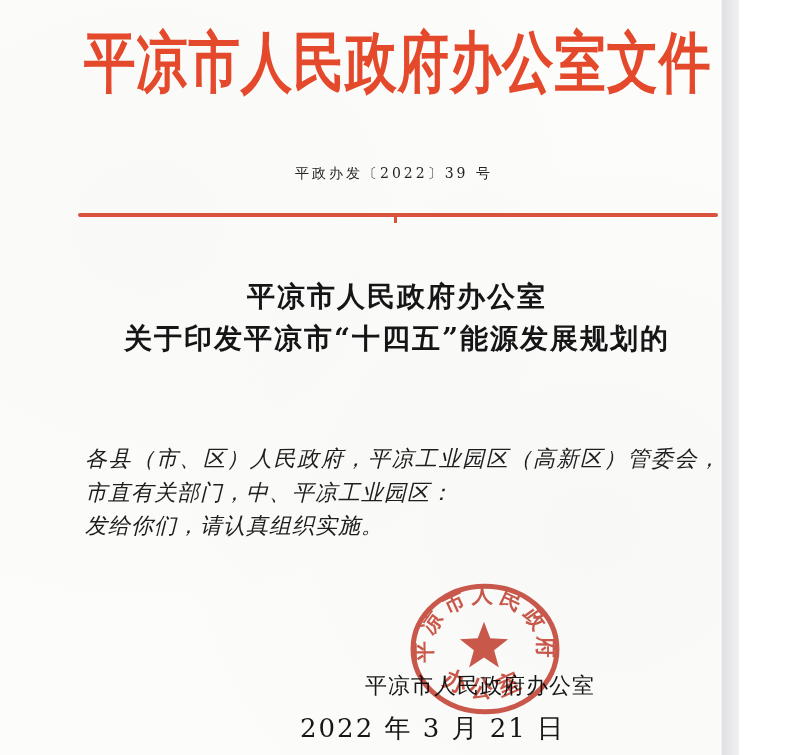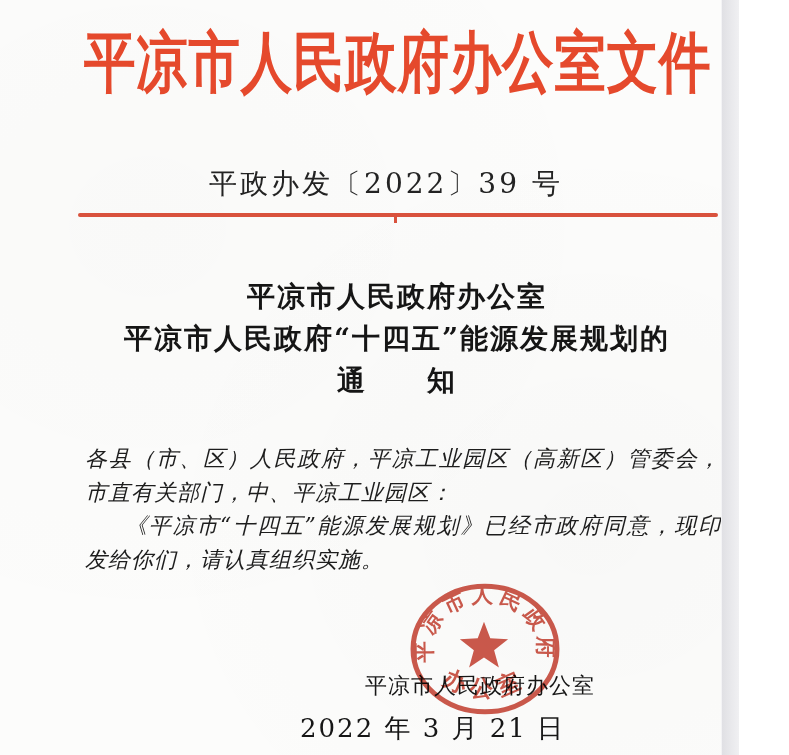--- a/index.html
+++ b/index.html
@@ -40,23 +40,23 @@
     text-align:center;
     font-size:66px; line-height:92px; font-weight:bold;
     letter-spacing:1px;
     transform:scaleX(0.78);
     transform-origin:50% 50%;
     color:#e5492c;
     white-space:nowrap;
   }
 
   .doc-number {
-    position:absolute; top:165px; left:4px; width:764px;
+    position:absolute; top:165px; left:12px; width:764px;
     text-align:center;
-    font-size:28px; letter-spacing:3px;
+    font-size:14px; letter-spacing:3px;
     color:#232323;
   }
 
   .red-rule {
     position:absolute; top:213px; left:78px;
     width:640px; height:4px;
     background:#d9523d; border-radius:2px;
   }
   .red-rule-tick {
     position:absolute; top:217px; left:394px;
@@ -121,28 +121,26 @@
 
   <div class="header-title">平凉市人民政府办公室文件</div>
 
   <div class="doc-number">平政办发〔2022〕39 号</div>
 
   <div class="red-rule"></div>
   <div class="red-rule-tick"></div>
 
   <div class="doc-title">
     <div>平凉市人民政府办公室</div>
-    <div>平凉市人民政府“十四五”能源发展规划的</div>
-    <div>通　　知</div>
+    <div>关于印发平凉市“十四五”能源发展规划的</div>
   </div>
 
   <div class="body-text">
     <div class="body-line justified">各县（市、区）人民政府，平凉工业园区（高新区）管委会，</div>
     <div class="body-line">市直有关部门，中、平凉工业园区：</div>
-    <div class="body-line justified indented">《平凉市“十四五”能源发展规划》已经市政府同意，现印</div>
     <div class="body-line">发给你们，请认真组织实施。</div>
   </div>
 
   <div class="signature-name">平凉市人民政府办公室</div>
   <div class="signature-date">2022 年 3 月 21 日</div>
 
   <div class="seal">
     <svg viewBox="0 0 152 134" xmlns="http://www.w3.org/2000/svg">
       <defs>
         <path id="seal-arc-top" d="M 25.3,80.4 A 53,46 0 1 1 126.7,80.4" fill="none"></path>

